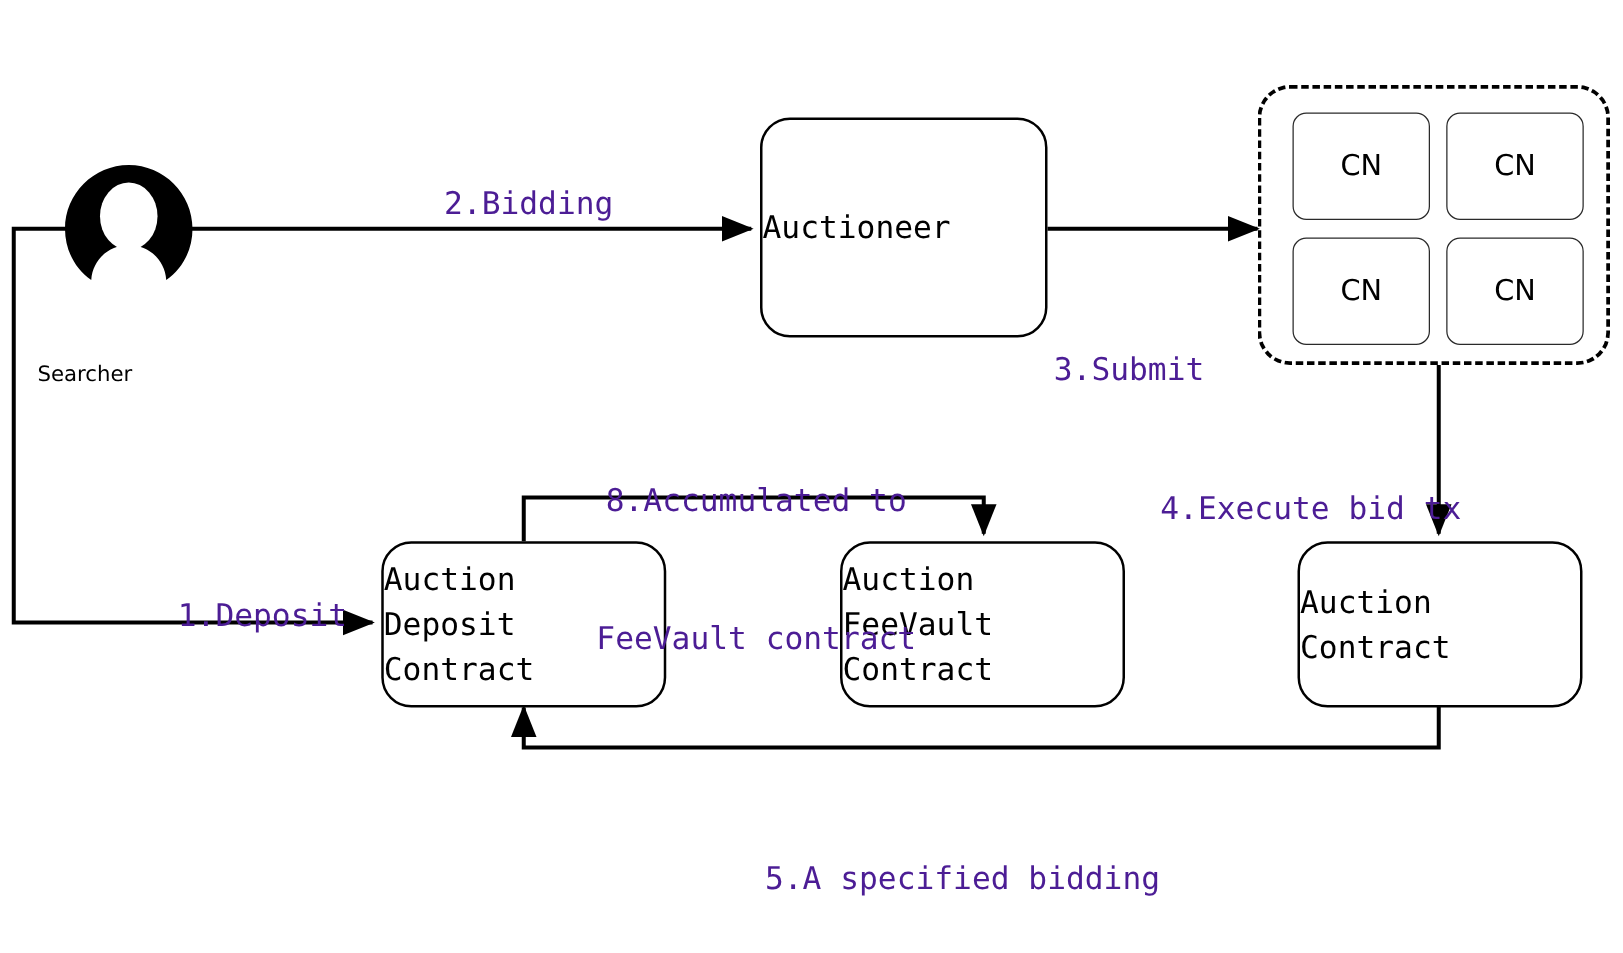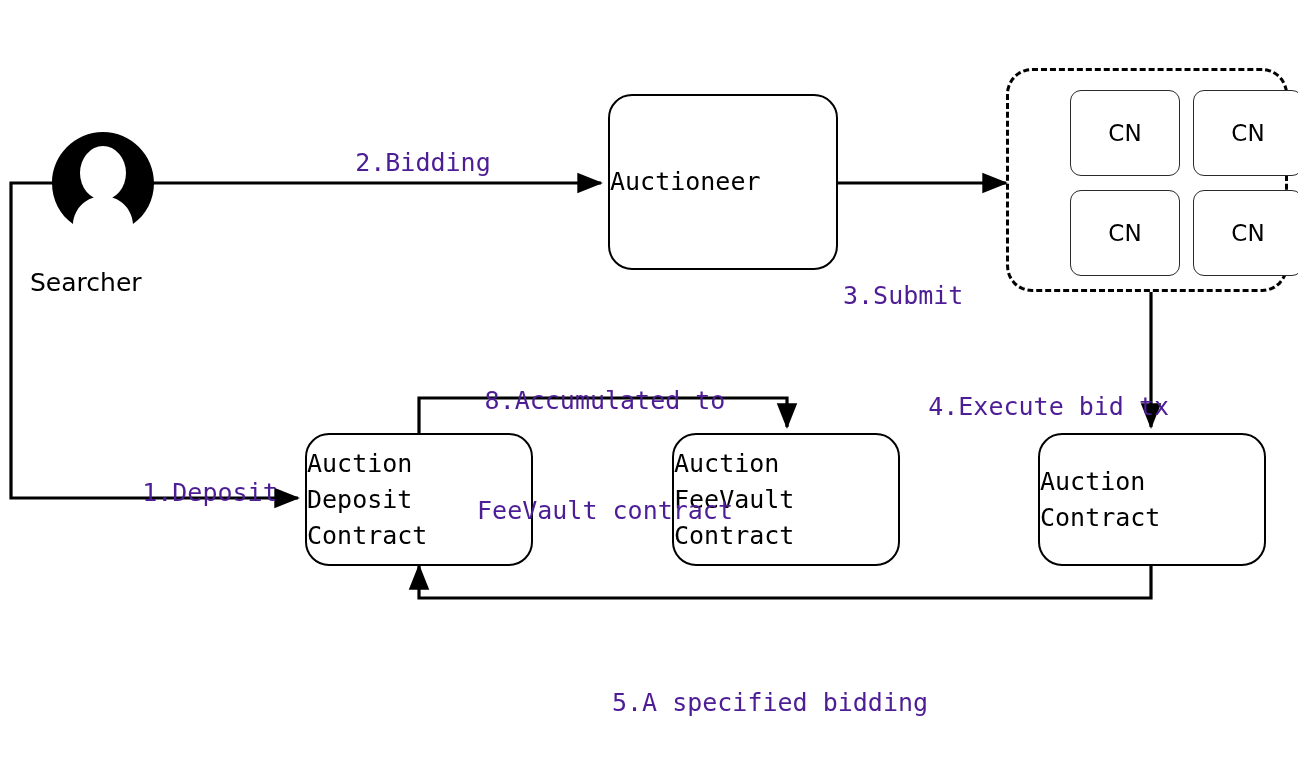--- a/index.html
+++ b/index.html
@@ -49,21 +49,20 @@
     box-sizing: border-box;
     border: 1.6px solid #2a2a2a;
     border-radius: 11px;
     background: #ffffff;
     display: flex;
     align-items: center;
     justify-content: center;
     font-family: "DejaVu Sans", "Liberation Sans", sans-serif;
     font-size: 23px;
     color: #000000;
-    margin-left: 36px;
   }
   .dashed-group {
     position: absolute;
     box-sizing: border-box;
     border: 3px dashed #000000;
     border-radius: 26px;
     background: transparent;
   }
   .edge-label {
     position: absolute;
@@ -71,23 +70,24 @@
     font-size: 25px;
     line-height: 1.46;
     color: #4c1d95;
     white-space: pre;
     background: transparent;
   }
   .edge-label.center { text-align: center; }
   .actor-label {
     position: absolute;
     font-family: "DejaVu Sans", "Liberation Sans", sans-serif;
-    font-size: 25px;
+    font-size: 17px;
     color: #000000;
     white-space: pre;
+    margin-top: 22px;
   }
   .actor-icon {
     position: absolute;
   }
 </style>
 </head>
 <body>
 
 <div id="canvas">
 

